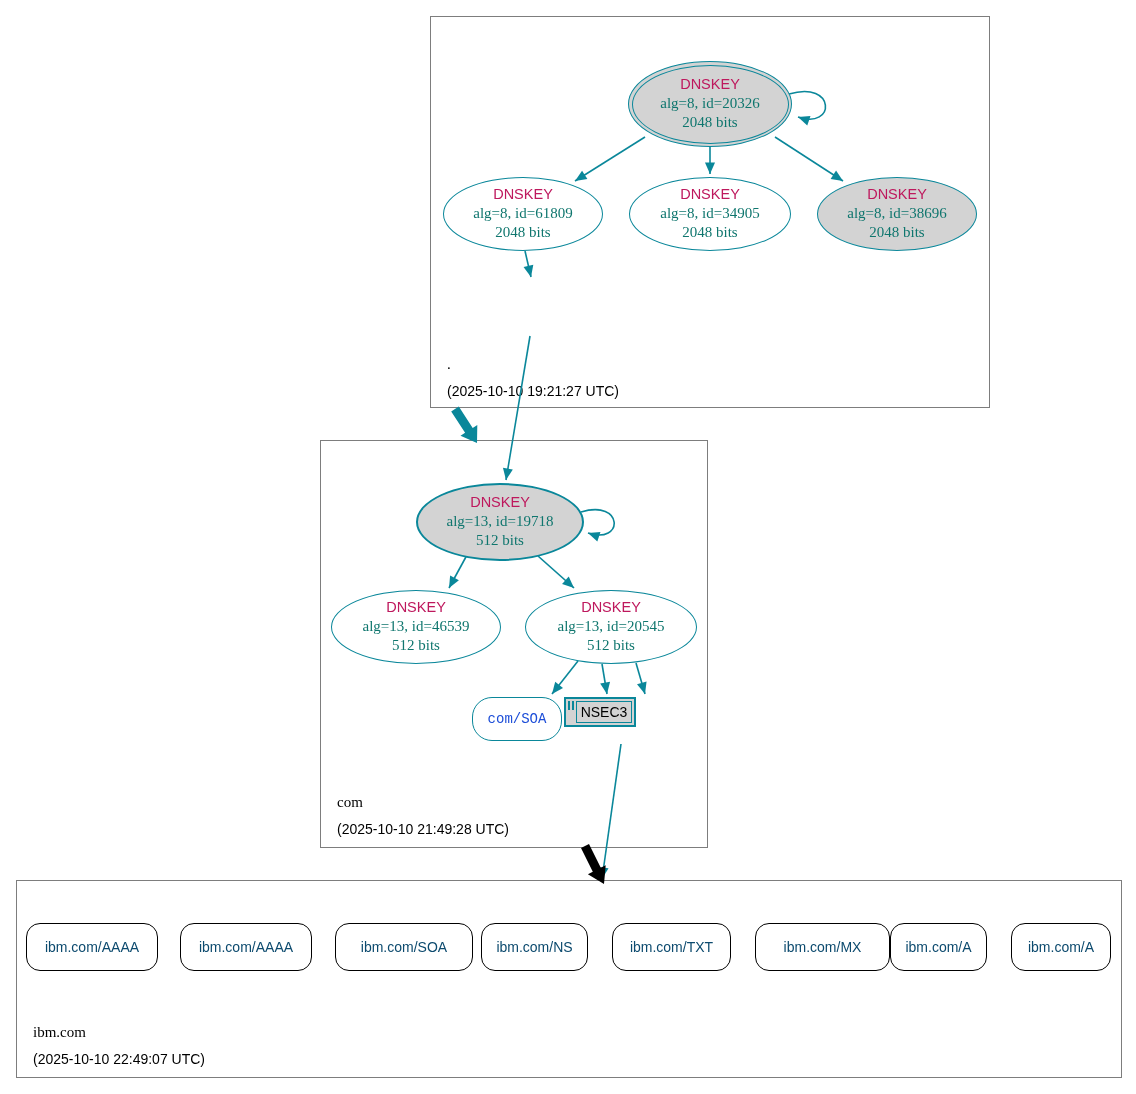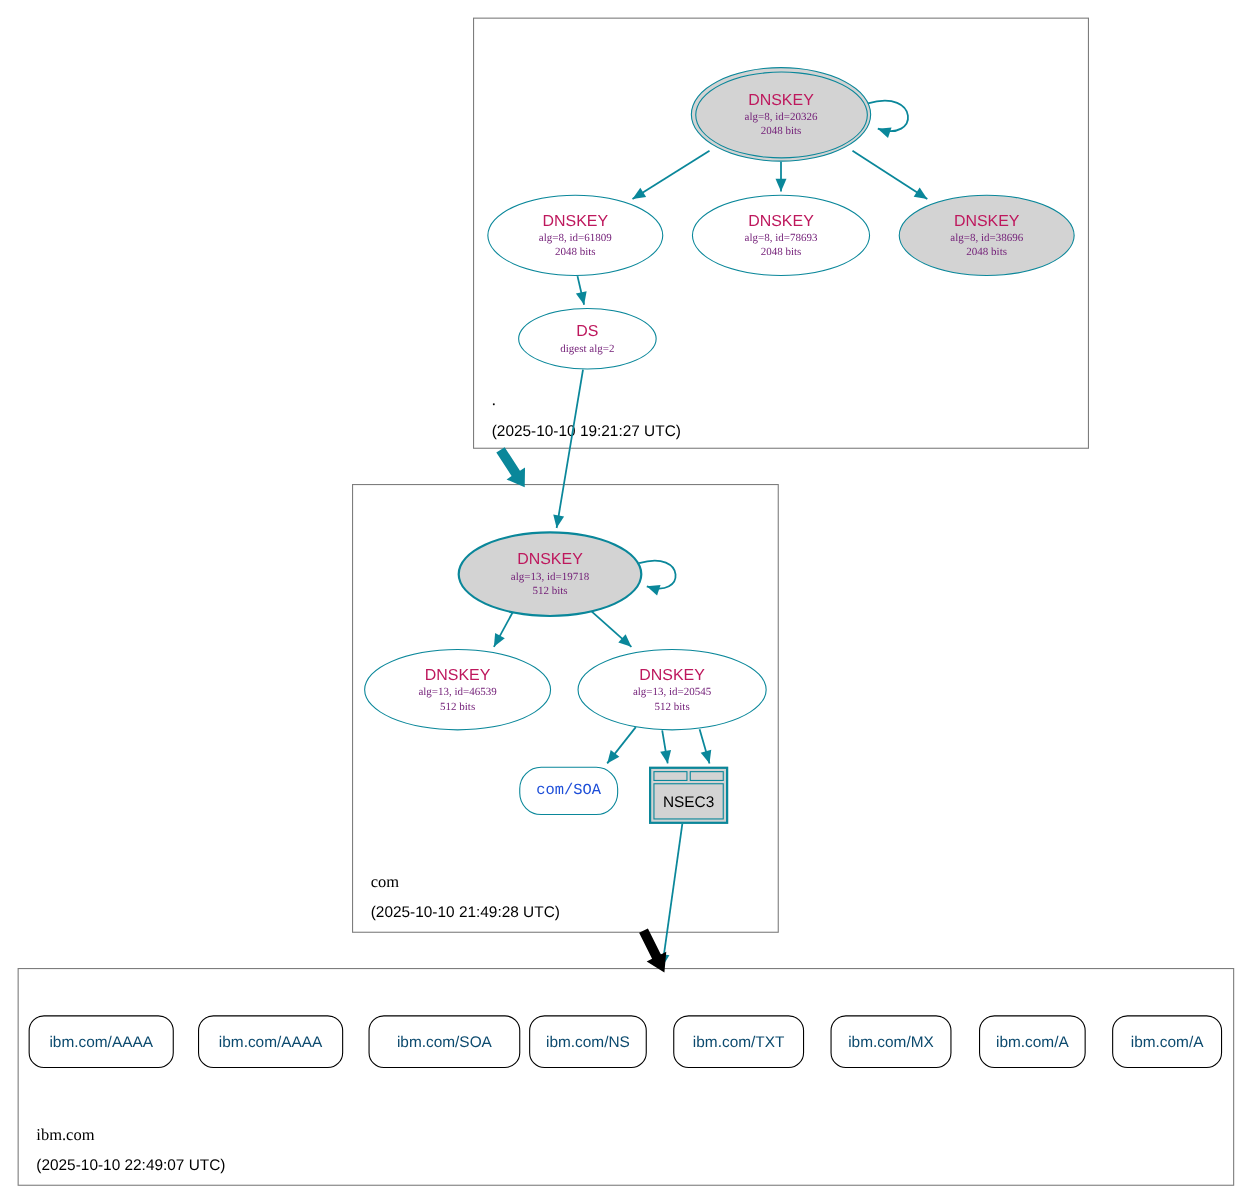--- a/index.html
+++ b/index.html
@@ -16,26 +16,26 @@
   .ztime{position:absolute;font-family:Liberation Sans, sans-serif;font-size:14px;color:#000;z-index:2;}
   svg.edges{position:absolute;left:0;top:0;z-index:5;pointer-events:none;}
   .node{position:absolute;box-sizing:border-box;display:flex;flex-direction:column;align-items:center;
         justify-content:center;text-align:center;z-index:10;background:#fff;}
   .ellipse{border-radius:50%;border:1.6px solid var(--secure);}
   .ellipse.thick{border-width:2.2px;}
   .ellipse.dbl::before{content:"";position:absolute;inset:2.5px;border:1.6px solid var(--secure);
         border-radius:50%;pointer-events:none;}
   .gray{background:var(--fill-gray);}
   .nt{font-size:14.5px;color:#be185d;line-height:1.25;}
-  .nd{font-family:"Liberation Serif",serif;font-size:10px;color:#701a75;line-height:1.3;}
+  .nd{font-family:"Liberation Serif",serif;font-size:15px;color:#0f766e;line-height:1.3;}
   .rbox{border-radius:20px;border:1.6px solid var(--secure);font-size:14px;color:#1d4ed8;font-family:Liberation Mono, monospace;}
   .rrset{border-radius:14px;border:1.6px solid var(--insecure);font-size:14px;color:#0c4a6e;
          position:absolute;top:923px;height:48px;display:flex;align-items:center;justify-content:center;z-index:10;box-sizing:border-box;}
-  .nsec3{position:absolute;left:590px;top:697px;width:72px;height:52px;background:var(--fill-gray);
-         border:2px solid var(--secure);box-sizing:border-box;padding:2px;display:flex;flex-direction:column;gap:2px;z-index:10;}
+  .nsec3{position:absolute;left:564px;top:697px;width:72px;height:30px;background:var(--fill-gray);
+         border:2px solid var(--secure);box-sizing:border-box;padding:2px;display:flex;flex-direction:row;gap:2px;z-index:10;}
   .nsec3-row{display:flex;gap:2px;height:9px;}
   .nsec3-cell{flex:1;border:1.5px solid var(--secure);background:var(--fill-gray);box-sizing:border-box;}
   .nsec3-body{flex:1;border:1.5px solid var(--secure);background:var(--fill-gray);display:flex;
          align-items:center;justify-content:center;font-size:14px;color:#000;}
 </style>
 </head>
 <body>
 
 <div class="canvas">
 
@@ -85,31 +85,27 @@
     <div class="nd">alg=8, id=20326</div>
     <div class="nd">2048 bits</div>
   </div>
   <div class="node ellipse" style="left:443px;top:177px;width:160px;height:74px">
     <div class="nt">DNSKEY</div>
     <div class="nd">alg=8, id=61809</div>
     <div class="nd">2048 bits</div>
   </div>
   <div class="node ellipse" style="left:629px;top:177px;width:162px;height:74px">
     <div class="nt">DNSKEY</div>
-    <div class="nd">alg=8, id=78693</div>
+    <div class="nd">alg=8, id=34905</div>
     <div class="nd">2048 bits</div>
   </div>
   <div class="node ellipse gray" style="left:817px;top:177px;width:160px;height:74px">
     <div class="nt">DNSKEY</div>
     <div class="nd">alg=8, id=38696</div>
     <div class="nd">2048 bits</div>
-  </div>
-  <div class="node ellipse" style="left:471px;top:280px;width:126px;height:56px">
-    <div class="nt">DS</div>
-    <div class="nd">digest alg=2</div>
   </div>
 
   <div class="node ellipse gray thick" style="left:416px;top:483px;width:168px;height:78px">
     <div class="nt">DNSKEY</div>
     <div class="nd">alg=13, id=19718</div>
     <div class="nd">512 bits</div>
   </div>
   <div class="node ellipse" style="left:331px;top:590px;width:170px;height:74px">
     <div class="nt">DNSKEY</div>
     <div class="nd">alg=13, id=46539</div>
@@ -139,21 +135,21 @@
     </div>
   <div class="rrset" style="left:335px;width:138px">
       <span>ibm.com/SOA</span>
     </div>
   <div class="rrset" style="left:481px;width:107px">
       <span>ibm.com/NS</span>
     </div>
   <div class="rrset" style="left:612px;width:119px">
       <span>ibm.com/TXT</span>
     </div>
-  <div class="rrset" style="left:755px;width:110px">
+  <div class="rrset" style="left:755px;width:135px">
       <span>ibm.com/MX</span>
     </div>
   <div class="rrset" style="left:890px;width:97px">
       <span>ibm.com/A</span>
     </div>
   <div class="rrset" style="left:1011px;width:100px">
       <span>ibm.com/A</span>
     </div>
 
 </div>

